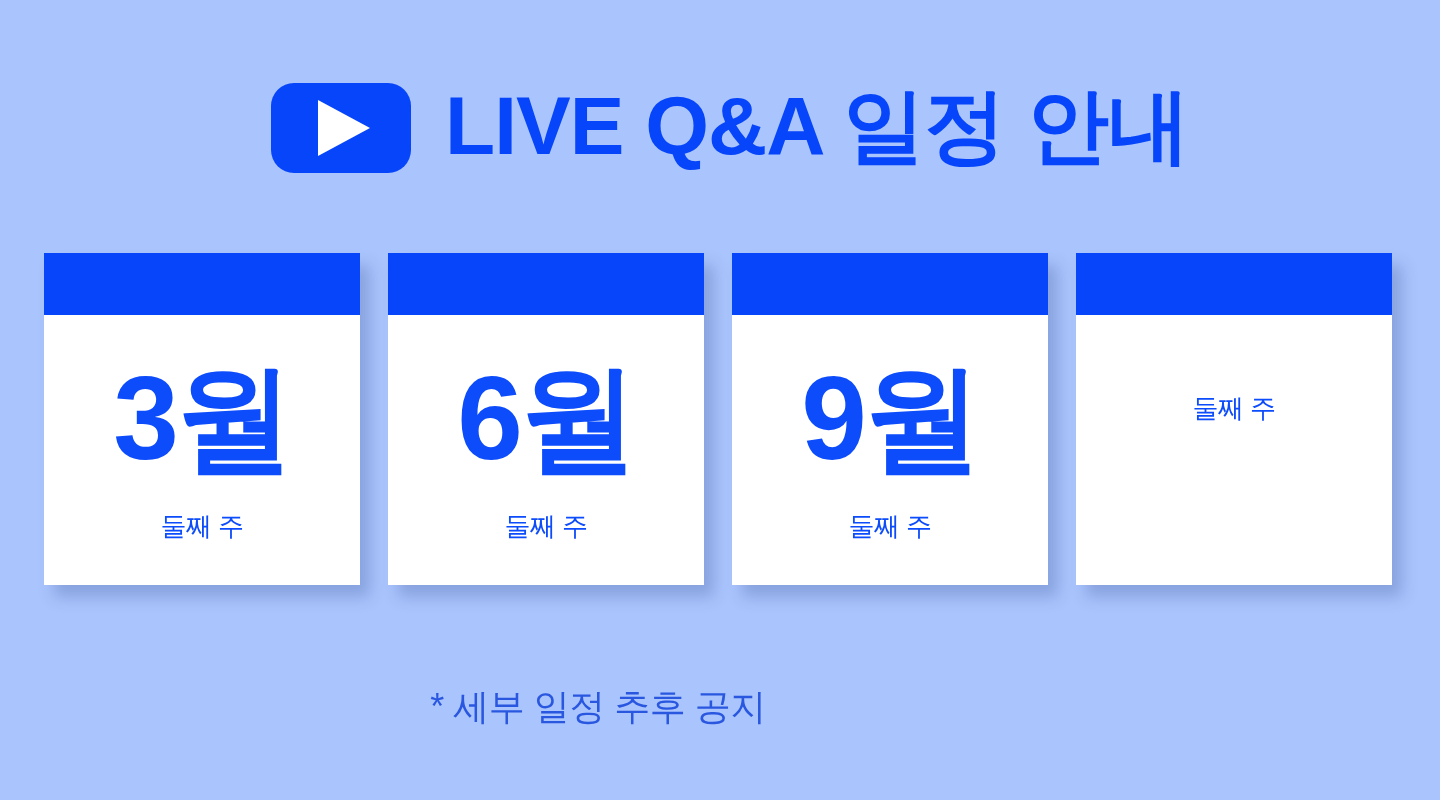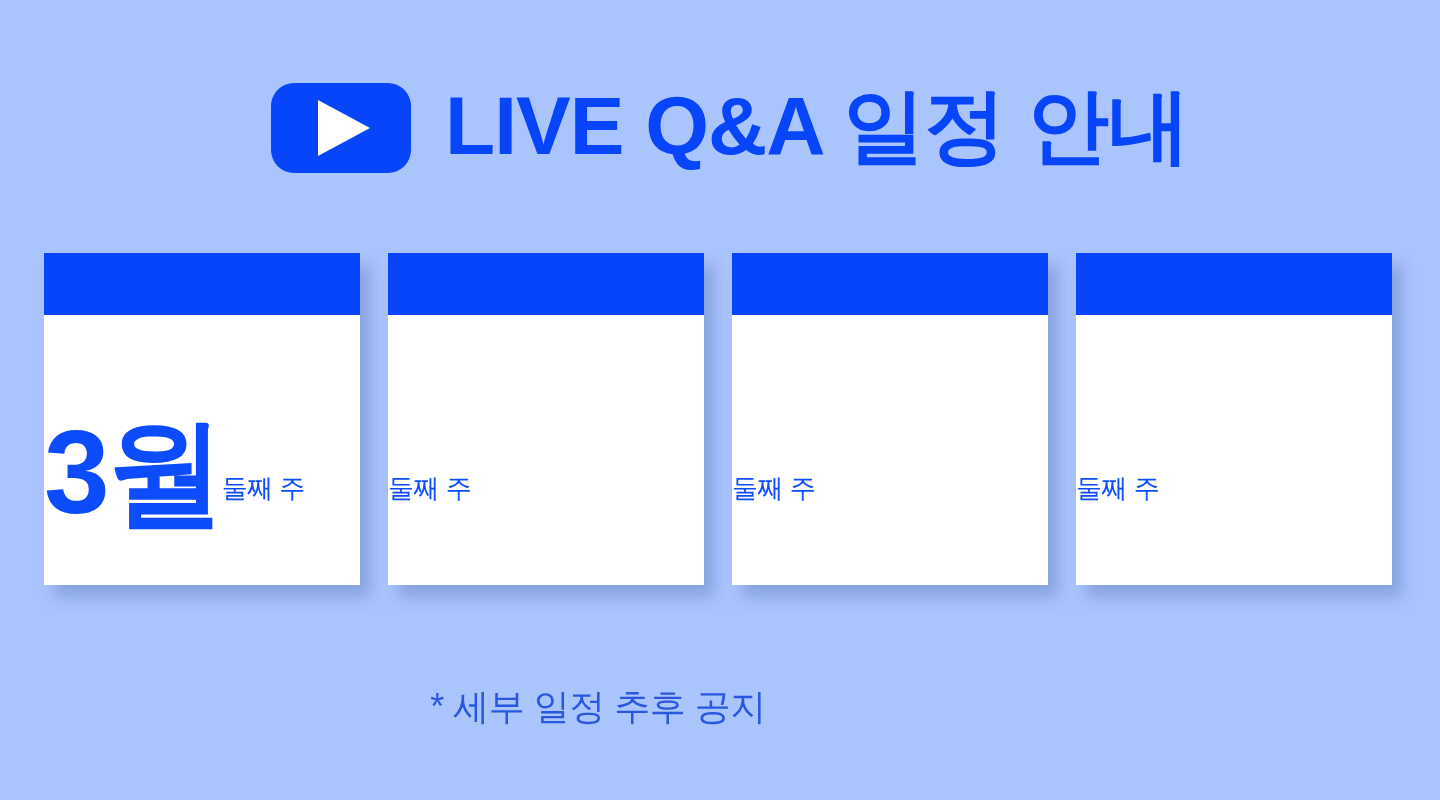--- a/index.html
+++ b/index.html
@@ -82,21 +82,21 @@
     width: 100%;
     height: 62px;
     background: #0645fa;
     flex: none;
   }
 
   .card-body {
     flex: 1;
     width: 100%;
     display: flex;
-    flex-direction: row;
+    flex-direction: column;
     align-items: center;
     justify-content: flex-start;
     padding-top: 44px;
   }
 
   .card-month {
     font-size: 118px;
     font-weight: 800;
     color: #0d4cfb;
     line-height: 1;
@@ -148,27 +148,29 @@
     <div class="card-top-bar"></div>
     <div class="card-body">
       <div class="card-month">3월</div>
       <div class="card-week">둘째 주</div>
     </div>
   </div>
 
   <div class="calendar-card">
     <div class="card-top-bar"></div>
     <div class="card-body">
+      <div class="card-month">6월</div>
       <div class="card-week">둘째 주</div>
     </div>
   </div>
 
   <div class="calendar-card">
     <div class="card-top-bar"></div>
     <div class="card-body">
+      <div class="card-month">9월</div>
       <div class="card-week">둘째 주</div>
     </div>
   </div>
 
   <div class="calendar-card">
     <div class="card-top-bar"></div>
     <div class="card-body">
       <div class="card-week">둘째 주</div>
     </div>
   </div>

